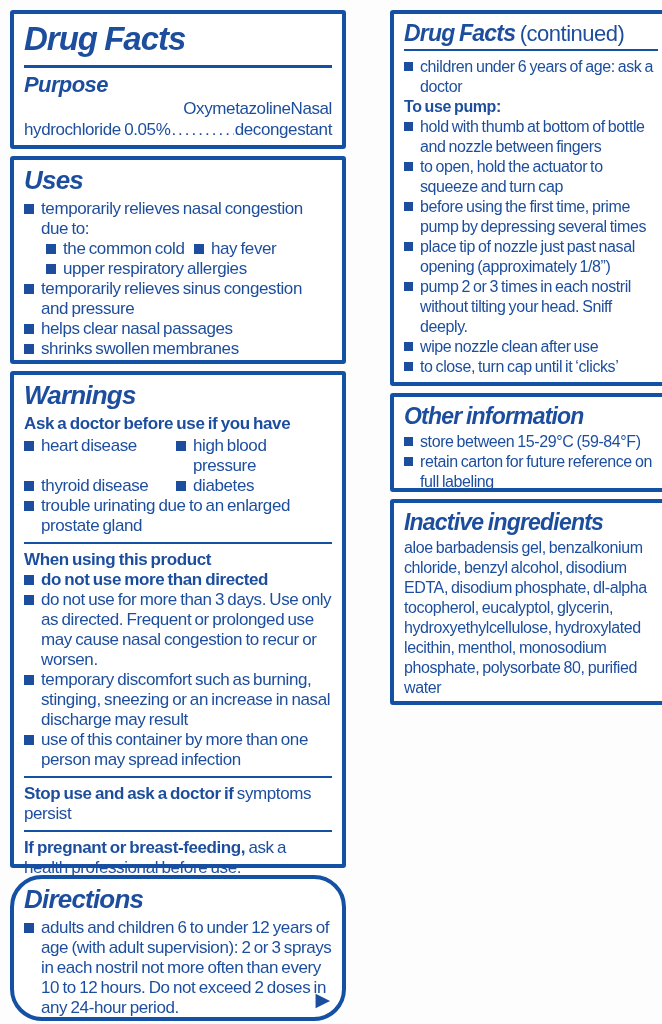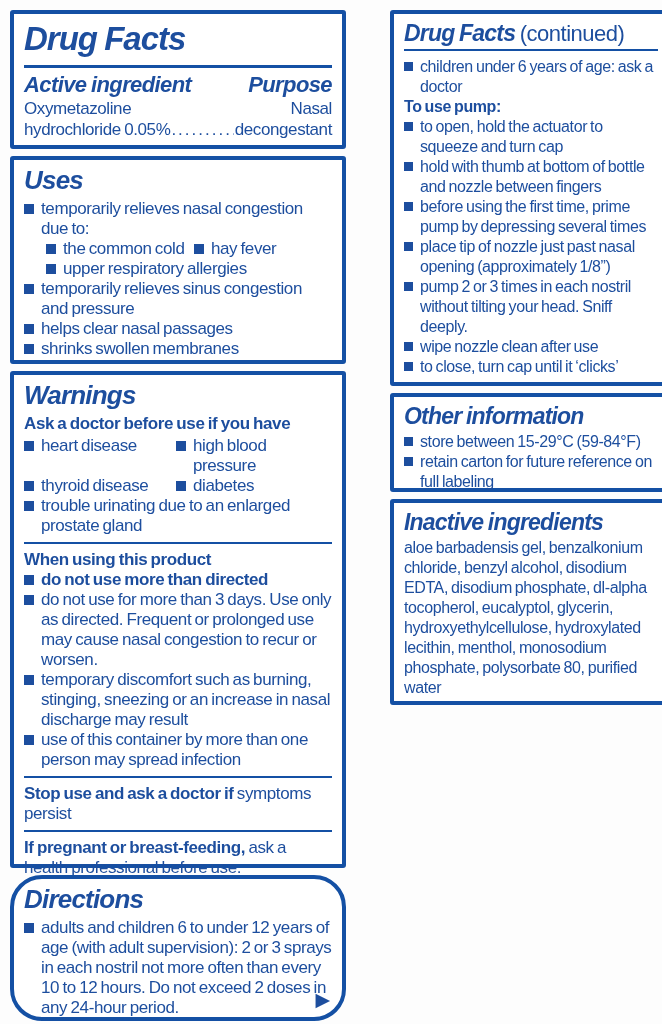--- a/index.html
+++ b/index.html
@@ -52,41 +52,40 @@
     flex:none;width:10px;height:10px;background:#1d4e9e;
     margin:5px 7px 0 0;
   }
   .col-right .bl .sq{width:9px;height:9px;margin-top:5px;}
   .bl .tx{flex:1;}
   .indent{margin-left:22px;}
   .row2{display:flex;}
   .row2 .c1{width:152px;flex:none;}
   .row2s .c1{width:148px;flex:none;}
   
-  .ai-row{display:flex;justify-content:space-between;font-size:17px;line-height:21px;}
+  .ai-row{display:flex;justify-content:flex-end;font-size:17px;line-height:21px;}
   .leader{display:flex;align-items:baseline;font-size:17px;line-height:21px;}
   .leader .dots{flex:1;overflow:hidden;white-space:nowrap;letter-spacing:2px;margin:0 1px;}
   
   .arrow{
     position:absolute;right:12px;bottom:8px;
     font-size:19px;line-height:19px;color:#1d4e9e;
     letter-spacing:0;
   }
   .mt2{margin-top:2px;}
 </style>
 </head>
 <body>
 
 <div class="col col-left">
 
   <section class="box" style="height:139px;">
     <h1 class="h-main">Drug Facts</h1>
     <div class="rule"></div>
     <div class="h-heads">
-      <span>Active ingredient</span>
       <span>Purpose</span>
     </div>
     <div class="ai-row">
       <span>Oxymetazoline</span>
       <span>Nasal</span>
     </div>
     <div class="leader">
       <span>hydrochloride 0.05%</span>
       <span class="dots">.............................</span>
       <span>decongestant</span>
@@ -201,25 +200,25 @@
   <section class="box" style="height:376px;">
     <h2 class="h-sect"><span>Drug Facts</span><span class="h-cont-rest"> (continued)</span></h2>
     <div class="rule-thin" style="margin:2px 0 6px 0;"></div>
     <div class="bl t">
       <span class="sq"></span>
       <span class="tx">children under 6 years of age: ask a doctor</span>
     </div>
     <div class="h-sub t">To use pump:</div>
     <div class="bl t">
       <span class="sq"></span>
+      <span class="tx">hold with thumb at bottom of bottle and nozzle between fingers</span>
+    </div>
+    <div class="bl t">
+      <span class="sq"></span>
       <span class="tx">to open, hold the actuator to squeeze and turn cap</span>
-    </div>
-    <div class="bl t">
-      <span class="sq"></span>
-      <span class="tx">hold with thumb at bottom of bottle and nozzle between fingers</span>
     </div>
     <div class="bl t">
       <span class="sq"></span>
       <span class="tx">before using the first time, prime pump by depressing several times</span>
     </div>
     <div class="bl t">
       <span class="sq"></span>
       <span class="tx">place tip of nozzle just past nasal opening (approximately 1/8”)</span>
     </div>
     <div class="bl t">

